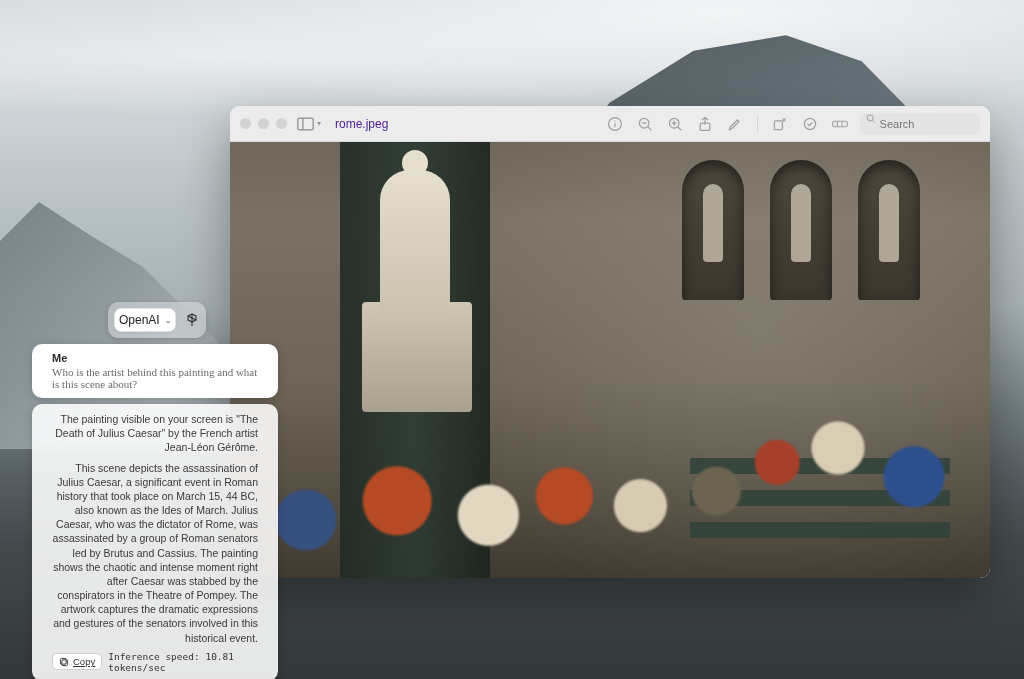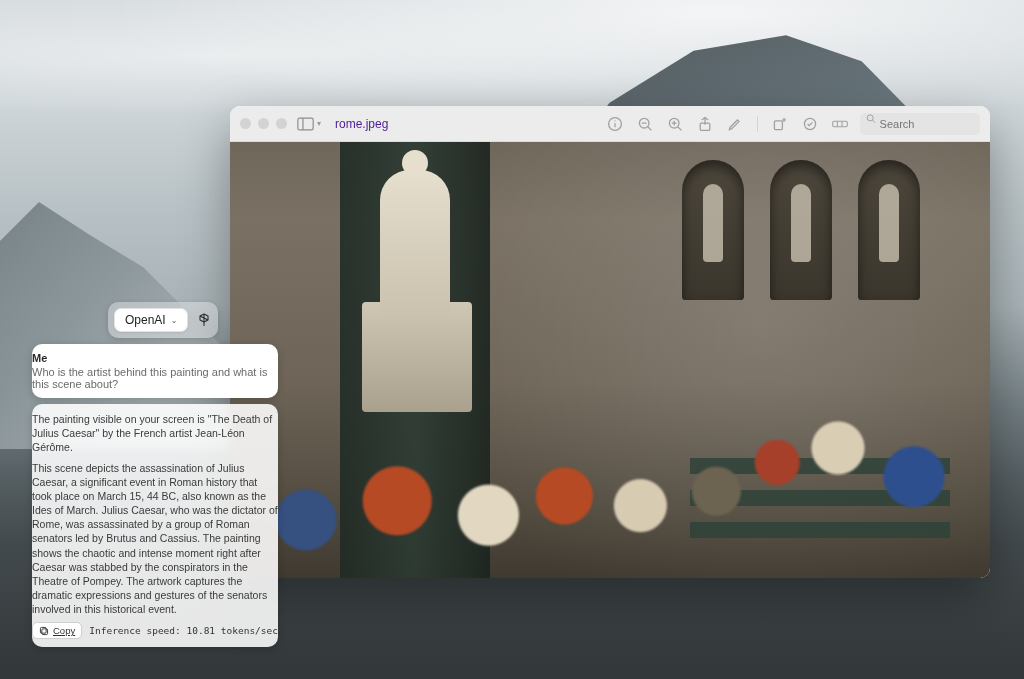--- a/index.html
+++ b/index.html
@@ -98,37 +98,37 @@
   }
   .model-header{
     display:flex; align-items:center; gap:8px; margin-bottom:6px;
     background:rgba(255,255,255,.35); backdrop-filter:blur(6px);
     padding:6px; border-radius:10px; width:max-content;
     box-shadow:0 2px 6px rgba(0,0,0,.15);
     margin-left:76px;
   }
   .model-select{
     background:#fff; border:1px solid #e3e3e3; border-radius:7px;
-    padding:4px 10px; font-size:12px; color:#222; display:flex; align-items:center; gap:5px;
+    padding:4px 4px; font-size:12px; color:#222; display:flex; align-items:center; gap:5px;
     box-shadow:0 1px 2px rgba(0,0,0,.08);
   }
   .model-select .chev{font-size:8px;color:#555;}
   .model-logo{width:18px;height:18px;}
   .bubble{
-    background:#fff; border-radius:10px; padding:8px 0; margin-bottom:6px;
+    background:#fff; border-radius:10px; padding:8px 20px; margin-bottom:6px;
     box-shadow:0 2px 8px rgba(0,0,0,.18); font-size:11px; color:#3a3a3a;
   }
   .bubble .sender{ font-size:11px; font-weight:600; color:#2b2b2b; margin-bottom:2px; }
-  .bubble.user .body{ color:#6b6b6b; }
+  .bubble.user .body{ color:#6b6b6b;font-family:Liberation Serif, serif; }
   .bubble.assistant{
     background:rgba(255,255,255,.88); backdrop-filter:blur(4px);
   }
   .assistant-head{ display:flex; align-items:center; gap:6px; margin-bottom:6px; }
   .assistant-head .name{ font-size:11px; font-weight:600; color:#222; }
-  .assistant p{ font-size:10.5px; line-height:1.35; color:#3a3a3a; margin-bottom:6px; }
+  .assistant p{ font-size:10.5px; line-height:1.35; color:#3a3a3a; margin-bottom:6px;text-align:right; }
   .assistant-footer{ display:flex; align-items:center; gap:6px; margin-top:4px; font-size:9.5px; color:#555; }
   .copy-btn{ display:flex; align-items:center; gap:4px; border:1px solid #d0d0d0; background:#fff; border-radius:5px; padding:2px 6px; font-size:9.5px; color:#333; cursor:pointer;text-decoration:underline;}
   .inference{ font-family:ui-monospace,Menlo,monospace; font-size:9.5px; color:#333; margin-left:auto; }
 
   .composer{
     position:absolute; left:32px; bottom:22px; width:246px; height:30px;
     background:rgba(230,230,230,.85); border:1.5px solid #9e9e9e; border-radius:16px;
     display:flex; align-items:center; padding:0 12px;
     box-shadow:0 2px 6px rgba(0,0,0,.2);
   }

